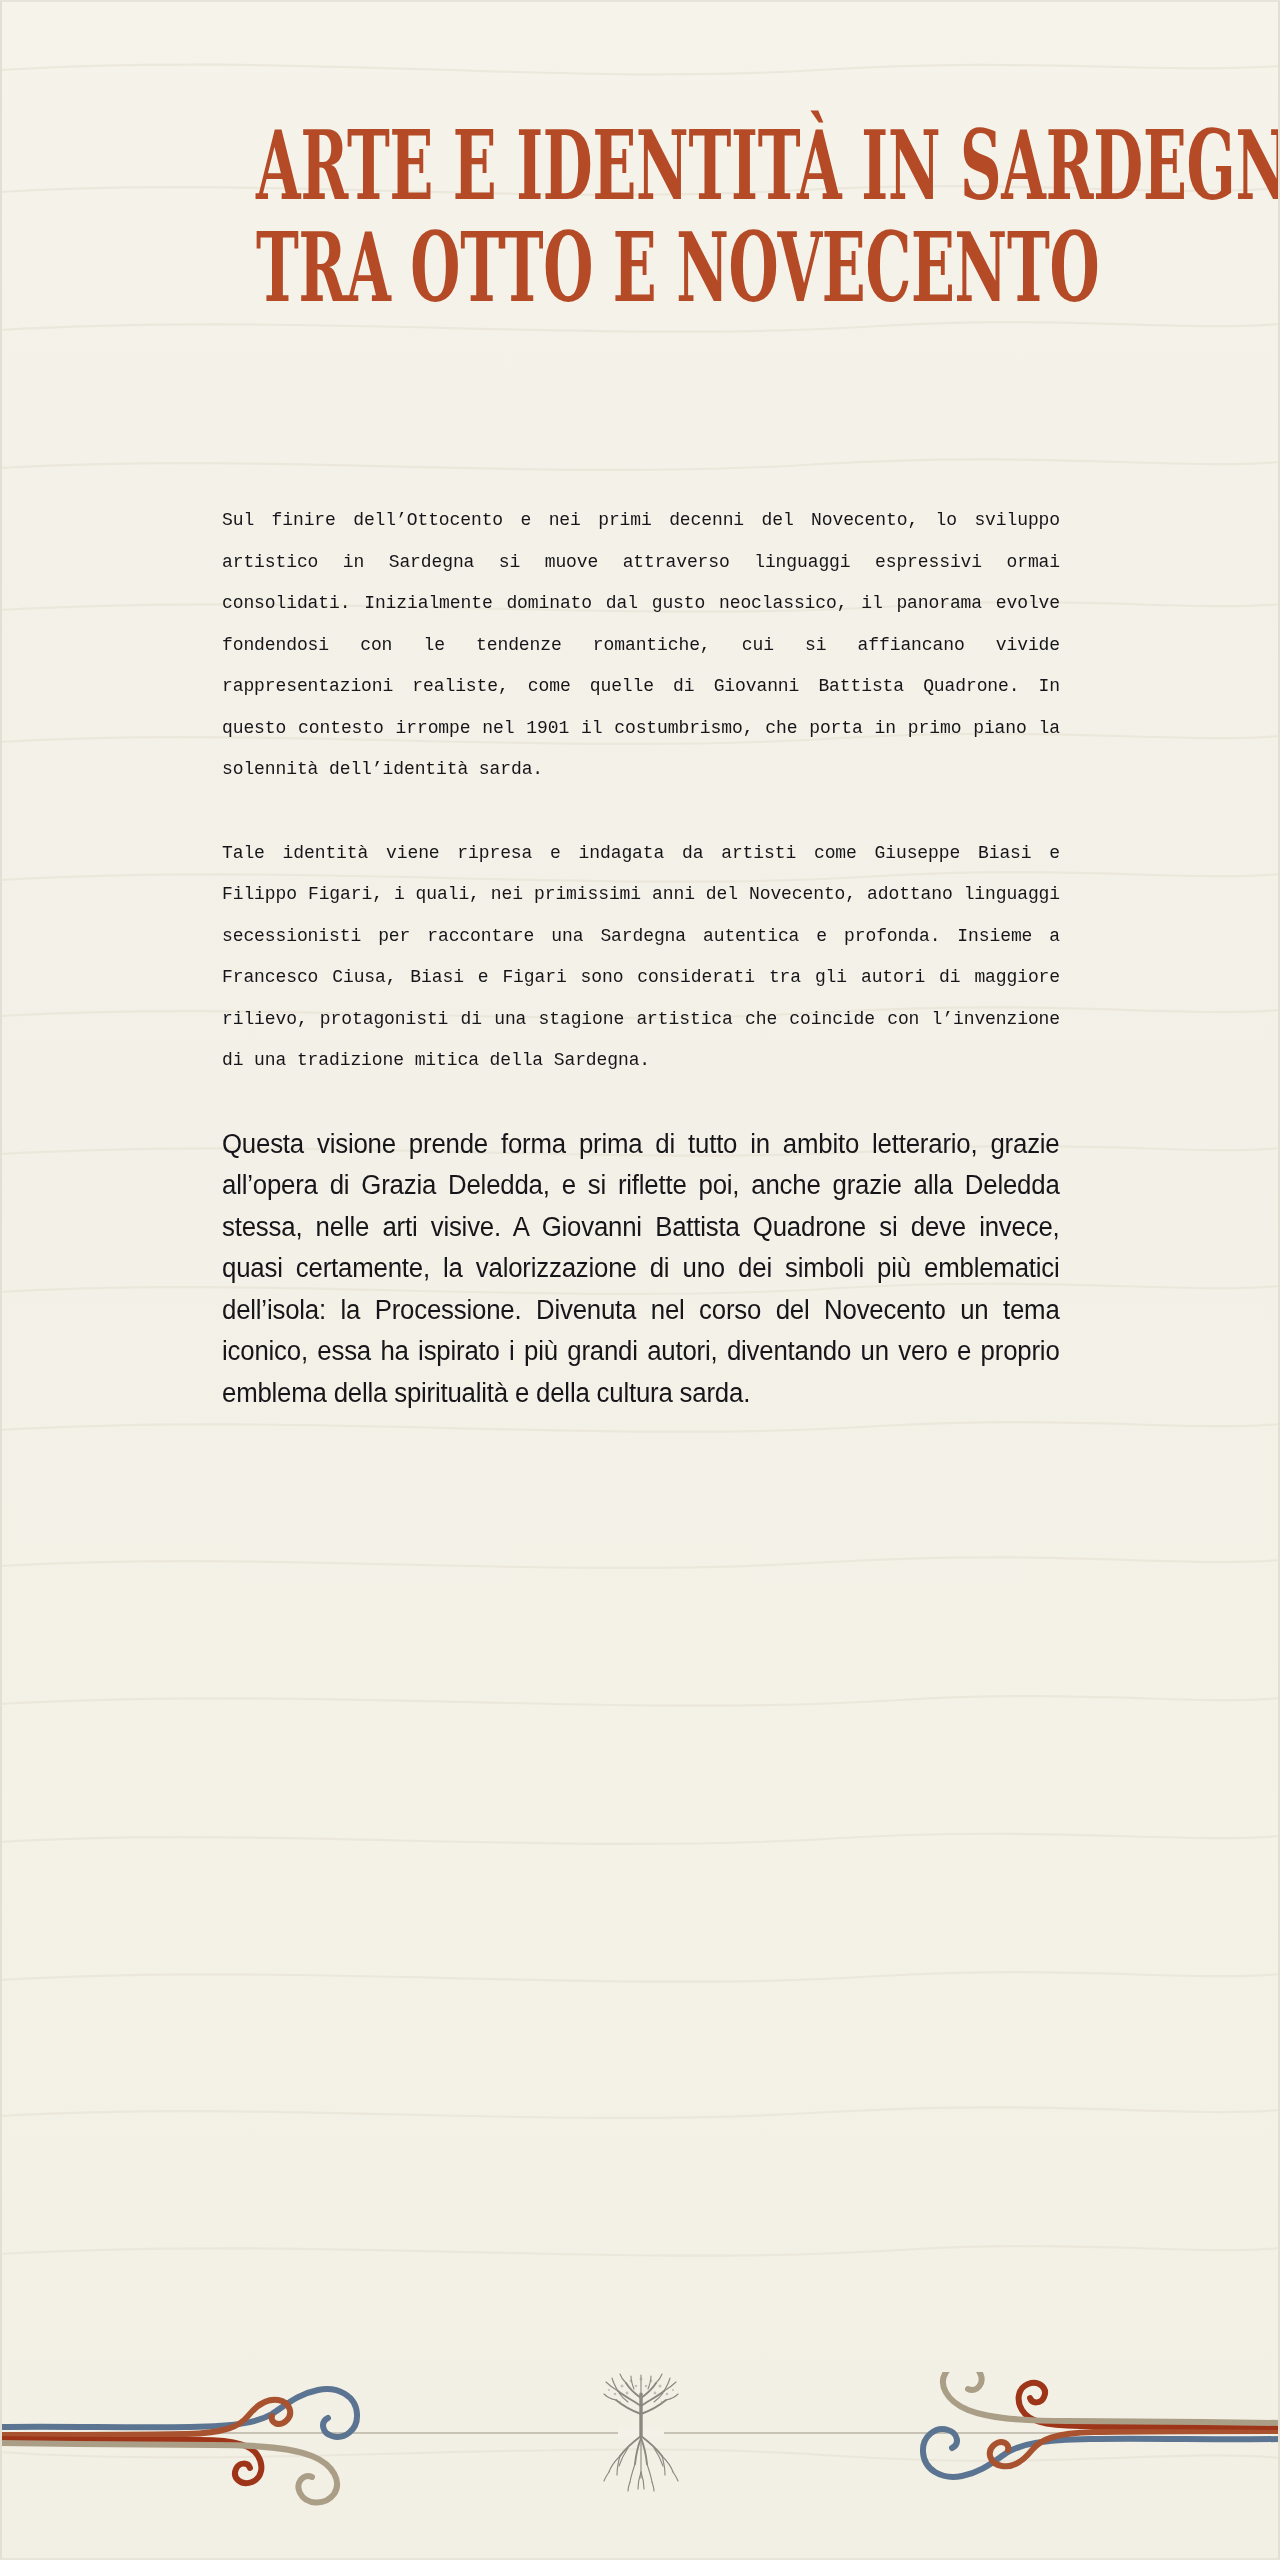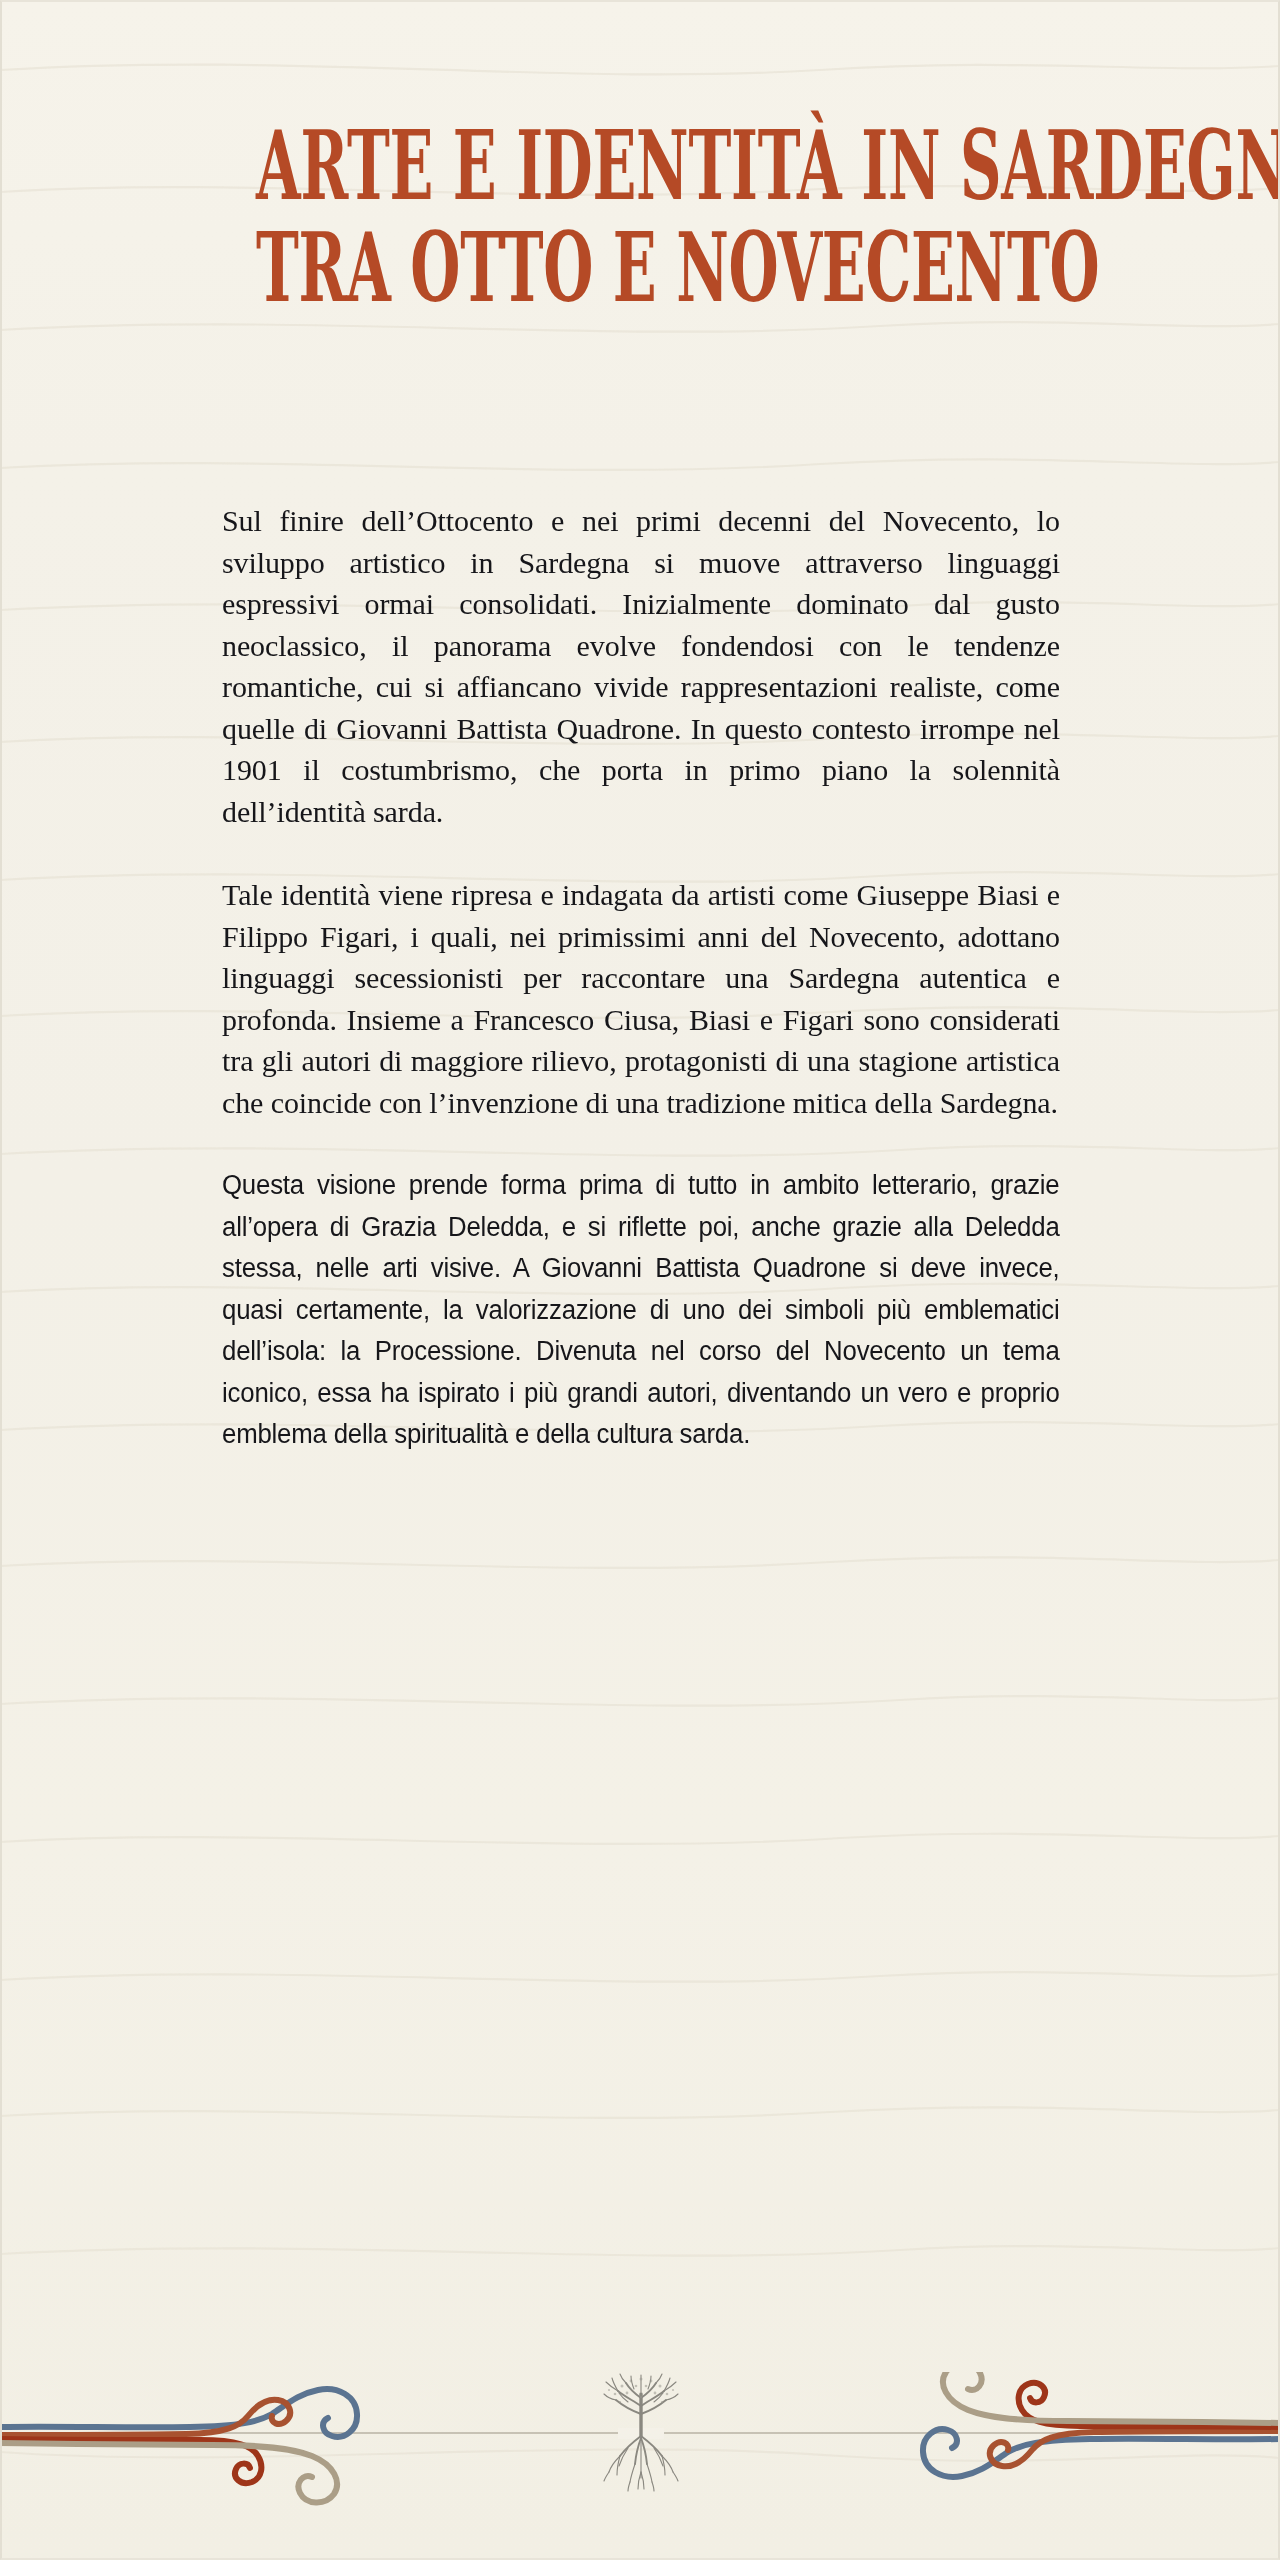--- a/index.html
+++ b/index.html
@@ -83,22 +83,22 @@
     color: #16161a;
     text-align: justify;
     text-justify: inter-word;
     margin: 0 0 42px 0;
     hyphens: none;
   }
   .para:last-child { margin-bottom: 0; }
 
   
   .para.wide {
-    font-family: Liberation Serif, serif;
-    font-size: 30px;
+    font-family: Liberation Mono, monospace;
+    font-size: 18px;
     line-height: 41.5px;
     letter-spacing: -0.1px;
   }
 
   
   .para.narrow {
     font-family: "Liberation Sans", sans-serif;
     font-size: 27px;
     line-height: 41.5px;
     letter-spacing: -0.2px;

